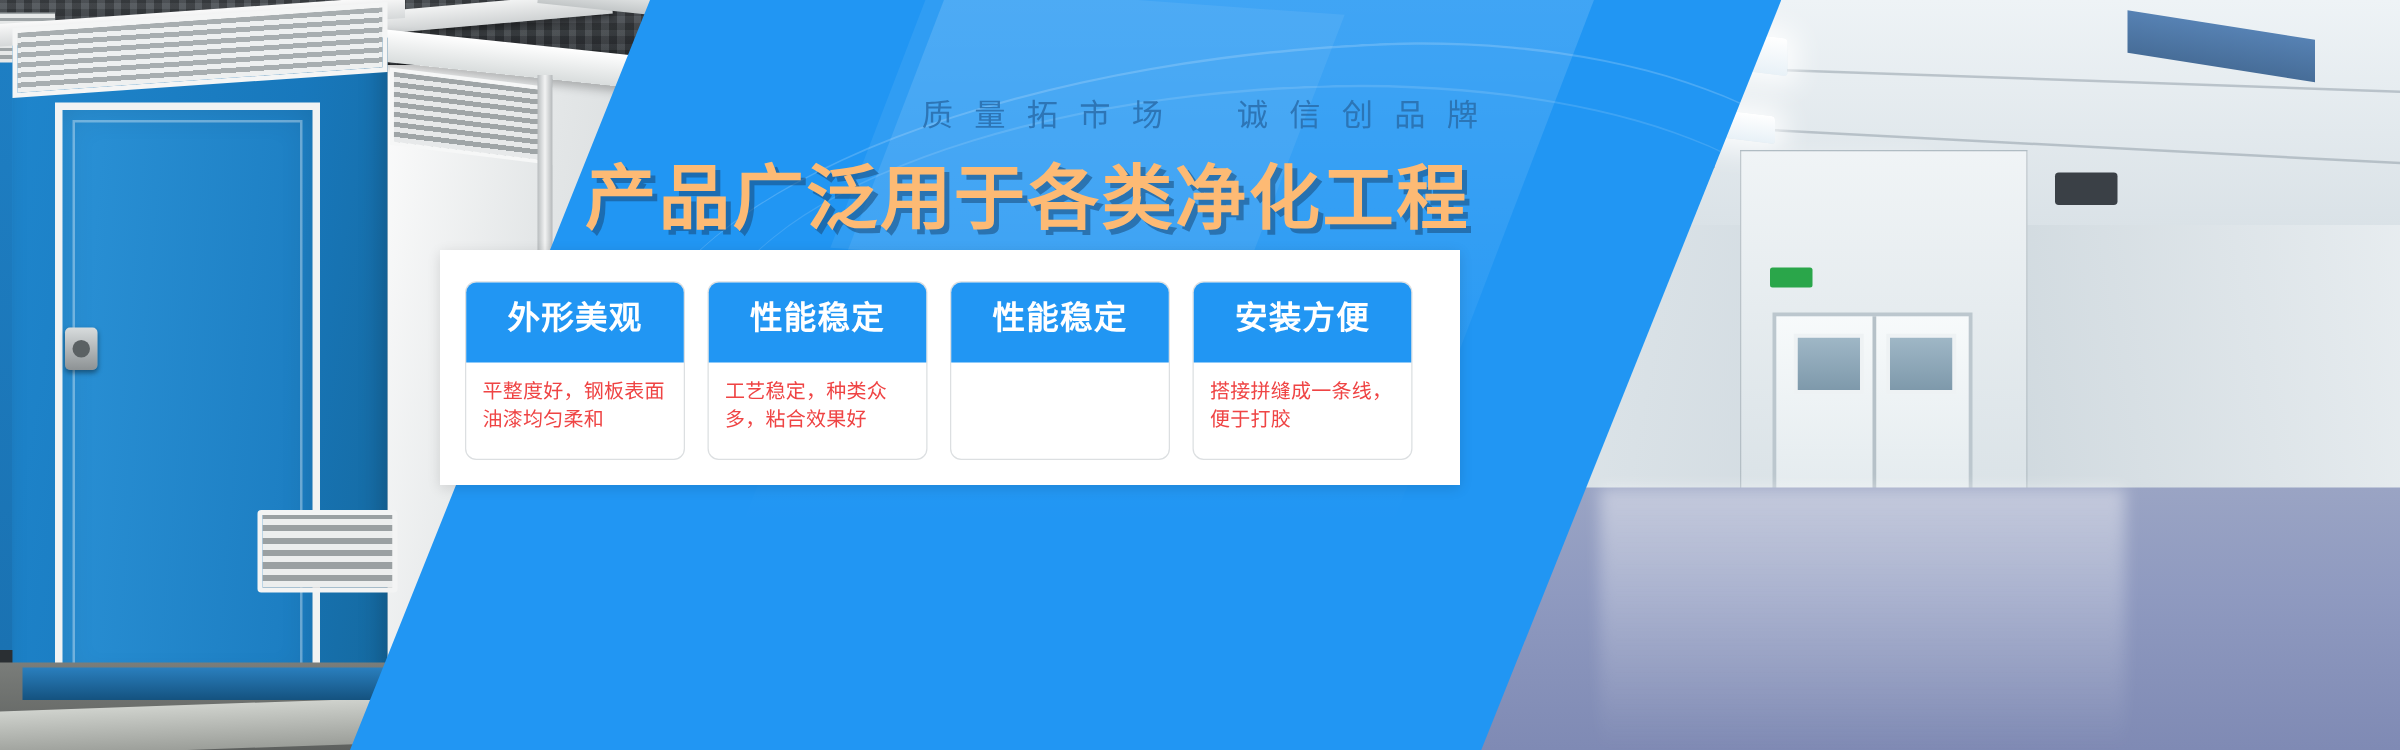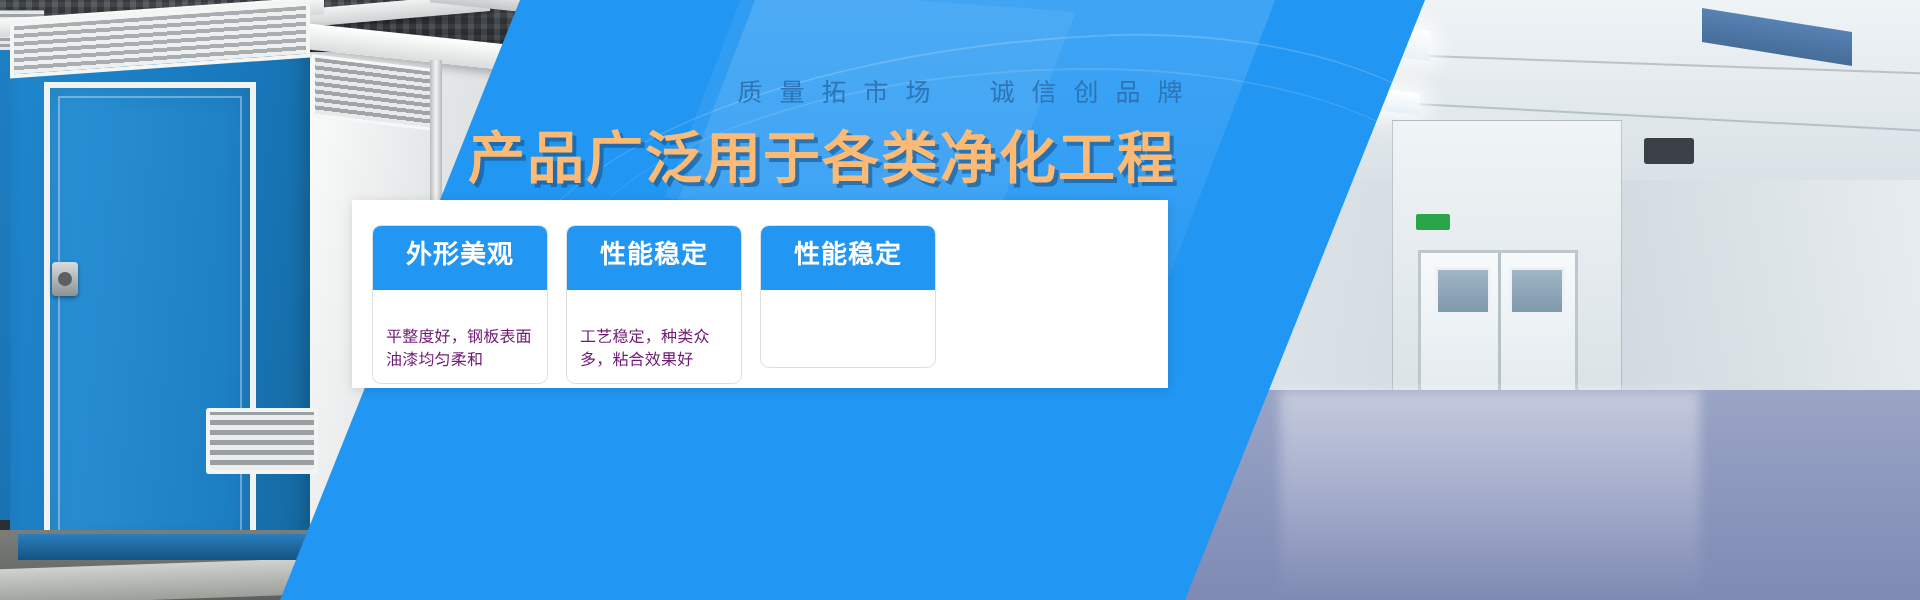--- a/index.html
+++ b/index.html
@@ -316,25 +316,24 @@
     font-size:26px;
     font-weight:bold;
     letter-spacing:1px;
     text-align:center;
     padding:8px 0 20px 0;
     border-radius:8px 8px 0 0;
     margin:-1px -1px 0 -1px;
   }
   .card-body{
     padding:11px 13px 12px 13px;
-    color:#701a75;
+    color:#ef4444;
     font-size:16px;
     line-height:1.45;
     letter-spacing:0.2px;
-    margin-top:24px;
   }
 </style>
 </head>
 <body>
 
 <div class="banner">
 
   <div class="photo-left">
     <div class="pl-ceiling"></div>
     <div class="pl-ceilbeam"></div>
@@ -397,15 +396,19 @@
       <div class="card-head">外形美观</div>
       <div class="card-body">平整度好，钢板表面油漆均匀柔和</div>
     </div>
     <div class="card">
       <div class="card-head">性能稳定</div>
       <div class="card-body">工艺稳定，种类众多，粘合效果好</div>
     </div>
     <div class="card">
       <div class="card-head">性能稳定</div>
     </div>
+    <div class="card">
+      <div class="card-head">安装方便</div>
+      <div class="card-body">搭接拼缝成一条线，便于打胶</div>
+    </div>
   </div>
 
 </div>
 
 </body></html>

